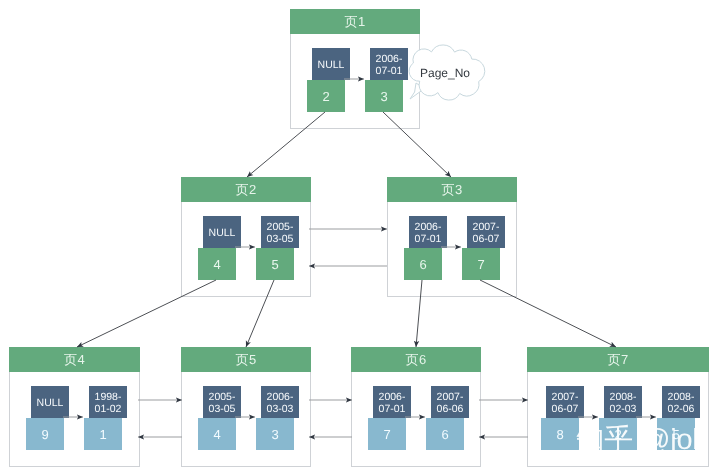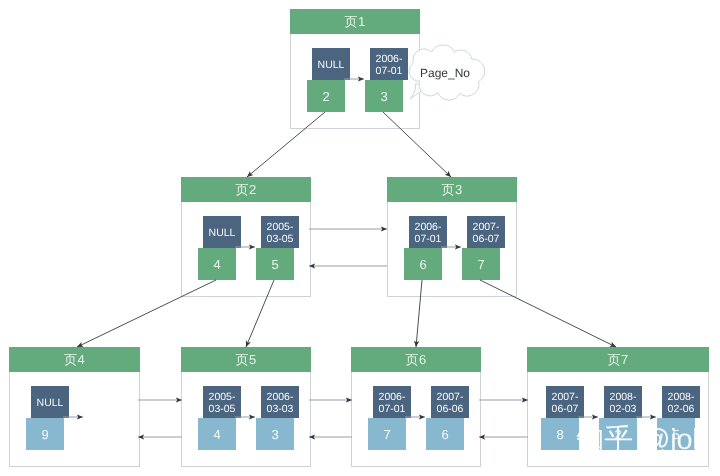--- a/index.html
+++ b/index.html
@@ -126,20 +126,26 @@
       </div>
       <div class="node blue" style="left: 9px; top: 347px; width: 131px;">
         <div class="node-header">页4</div>
         <div class="node-body">
           <div class="cell" style="left: 16px;">
             <div class="cell-key">
               <span>NULL</span>
             </div>
             <div class="cell-val">9</div>
           </div>
+          <div class="cell" style="left: 74px;">
+            <div class="cell-key">
+              <span>1998-<br>01-02</span>
+            </div>
+            <div class="cell-val">1</div>
+          </div>
         </div>
       </div>
       <div class="node blue" style="left: 181px; top: 347px; width: 130px;">
         <div class="node-header">页5</div>
         <div class="node-body">
           <div class="cell" style="left: 16px;">
             <div class="cell-key">
               <span>2005-<br>03-05</span>
             </div>
             <div class="cell-val">4</div>

